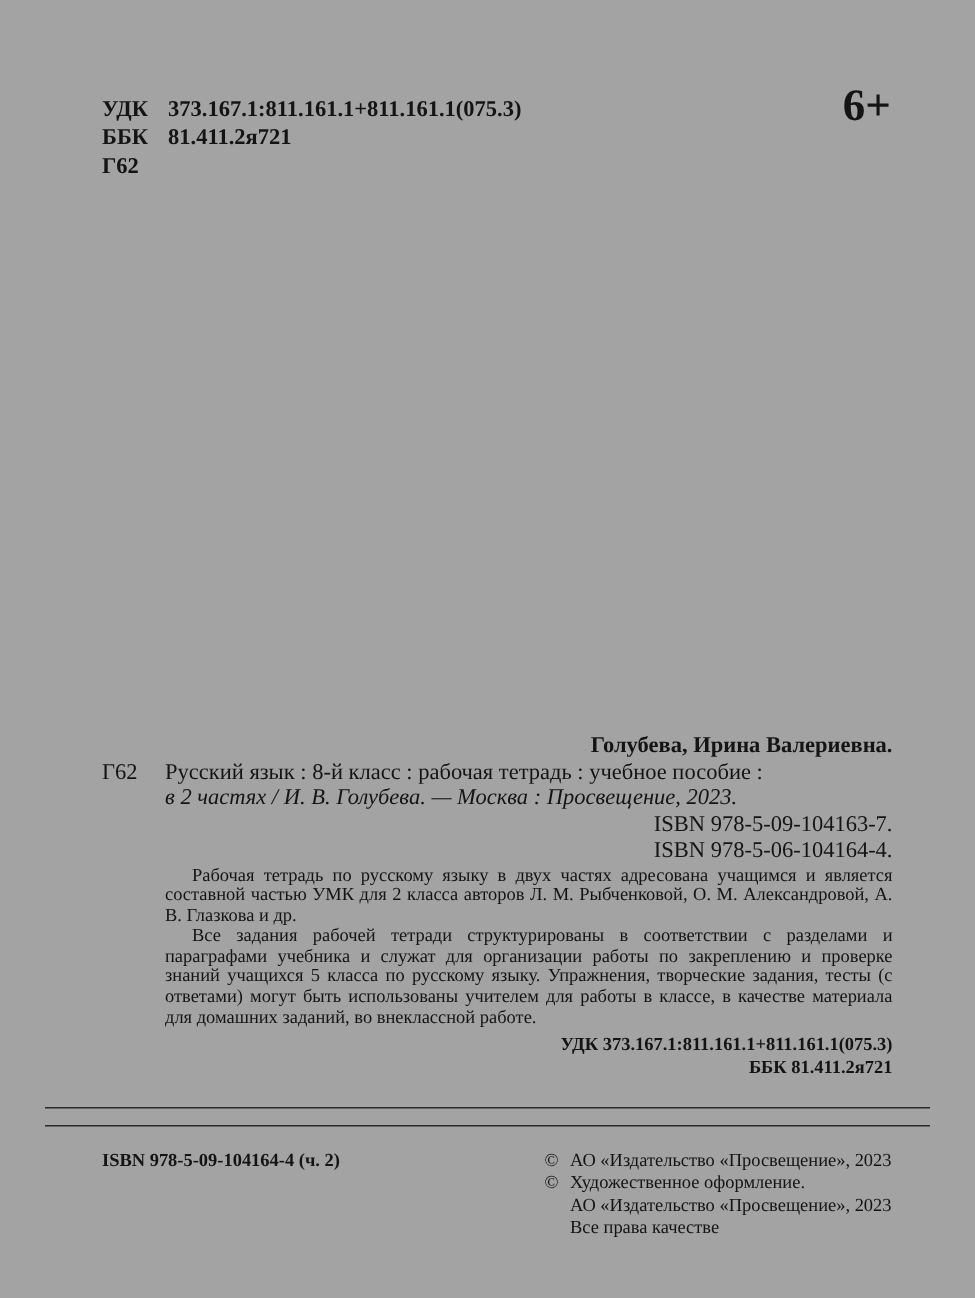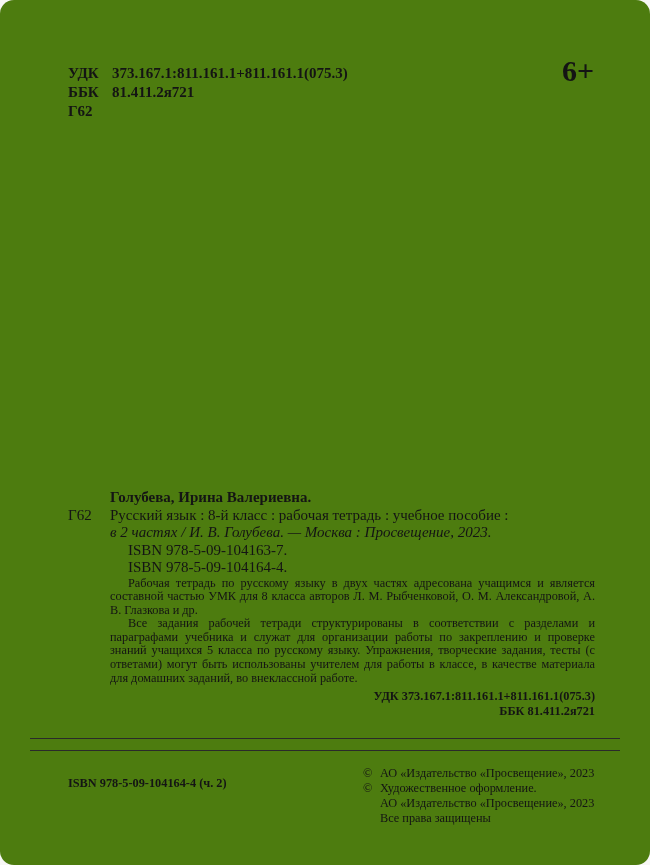--- a/index.html
+++ b/index.html
@@ -11,22 +11,21 @@
     height: 865px;
     background: #f7f7f5;
     position: relative;
     overflow: hidden;
     font-family: "Liberation Serif", serif;
     color: #141414;
   }
   .page {
     position: absolute;
     inset: 0;
-    background: #4d7c0f;
-    border-radius: 14px;
+    background: #a3a3a3;
   }
 
   
   .top-block {
     position: absolute;
     left: 68px;
     top: 64px;
     font-weight: bold;
     font-size: 15px;
     line-height: 19px;
@@ -51,35 +50,36 @@
     left: 68px;
     top: 489px;
     width: 527px;
     font-size: 15px;
     line-height: 17.5px;
   }
   .catalog p { margin: 0; }
   .author {
     margin-left: 42px !important;
     font-weight: bold;
+    text-align: right;
   }
   .entry-line {
     position: relative;
   }
   .entry-line .entry-code {
     position: absolute;
     left: 0;
     top: 0;
   }
   .entry-line .entry-text {
     display: block;
     margin-left: 42px;
   }
   .cont-line { margin-left: 42px !important; font-style: italic; }
-  .deep-indent { margin-left: 60px !important; }
+  .deep-indent { margin-left: 60px !important; text-align: right; }
 
   .annotation {
     margin-left: 42px !important;
     width: 485px;
     font-size: 12.3px;
     line-height: 13.6px;
     text-align: justify;
     text-indent: 18px;
   }
   .right-codes {
@@ -107,21 +107,21 @@
     position: absolute;
     top: 766px;
     left: 68px;
     width: 527px;
     font-size: 12.3px;
     line-height: 15px;
   }
   .footer-isbns {
     position: absolute;
     left: 0;
-    top: 10px;
+    top: 0;
     font-weight: bold;
   }
   .footer-copyrights {
     position: absolute;
     left: 295px;
     top: 0;
     width: 240px;
   }
   .copyright-line .c-symbol {
     display: inline-block;
@@ -152,23 +152,23 @@
   <div class="catalog">
     <p class="author">Голубева, Ирина Валериевна.</p>
 
     <p class="entry-line">
       <span class="entry-code">Г62</span>
       <span class="entry-text">Русский язык : 8-й класс : рабочая тетрадь : учебное пособие :</span>
     </p>
 
     <p class="cont-line">в 2 частях / И. В. Голубева. — Москва : Просвещение, 2023.</p>
     <p class="deep-indent">ISBN 978-5-09-104163-7.</p>
-    <p class="deep-indent">ISBN 978-5-09-104164-4.</p>
+    <p class="deep-indent">ISBN 978-5-06-104164-4.</p>
 
-    <p class="annotation">Рабочая тетрадь по русскому языку в двух частях адресована учащимся и является составной частью УМК для 8 класса авторов Л. М. Рыбченковой, О. М. Александровой, А. В. Глазкова и др.</p>
+    <p class="annotation">Рабочая тетрадь по русскому языку в двух частях адресована учащимся и является составной частью УМК для 2 класса авторов Л. М. Рыбченковой, О. М. Александровой, А. В. Глазкова и др.</p>
     <p class="annotation">Все задания рабочей тетради структурированы в соответствии с разделами и параграфами учебника и служат для организации работы по закреплению и проверке знаний учащихся 5 класса по русскому языку. Упражнения, творческие задания, тесты (с ответами) могут быть использованы учителем для работы в классе, в качестве материала для домашних заданий, во внеклассной работе.</p>
 
     <div class="right-codes">
       <div>УДК 373.167.1:811.161.1+811.161.1(075.3)</div>
       <div>ББК 81.411.2я721</div>
     </div>
   </div>
 
   <div class="rule rule-1"></div>
   <div class="rule rule-2"></div>
@@ -182,18 +182,18 @@
       <div class="copyright-line">
         <span class="c-symbol">©</span><span>АО «Издательство «Просвещение», 2023</span>
       </div>
       <div class="copyright-line">
         <span class="c-symbol">©</span><span>Художественное оформление.</span>
       </div>
       <div class="copyright-line">
         <span class="c-indent"></span><span>АО «Издательство «Просвещение», 2023</span>
       </div>
       <div class="copyright-line">
-        <span class="c-indent"></span><span>Все права защищены</span>
+        <span class="c-indent"></span><span>Все права качестве</span>
       </div>
     </div>
   </div>
 
 </div>
 
 </body></html>

